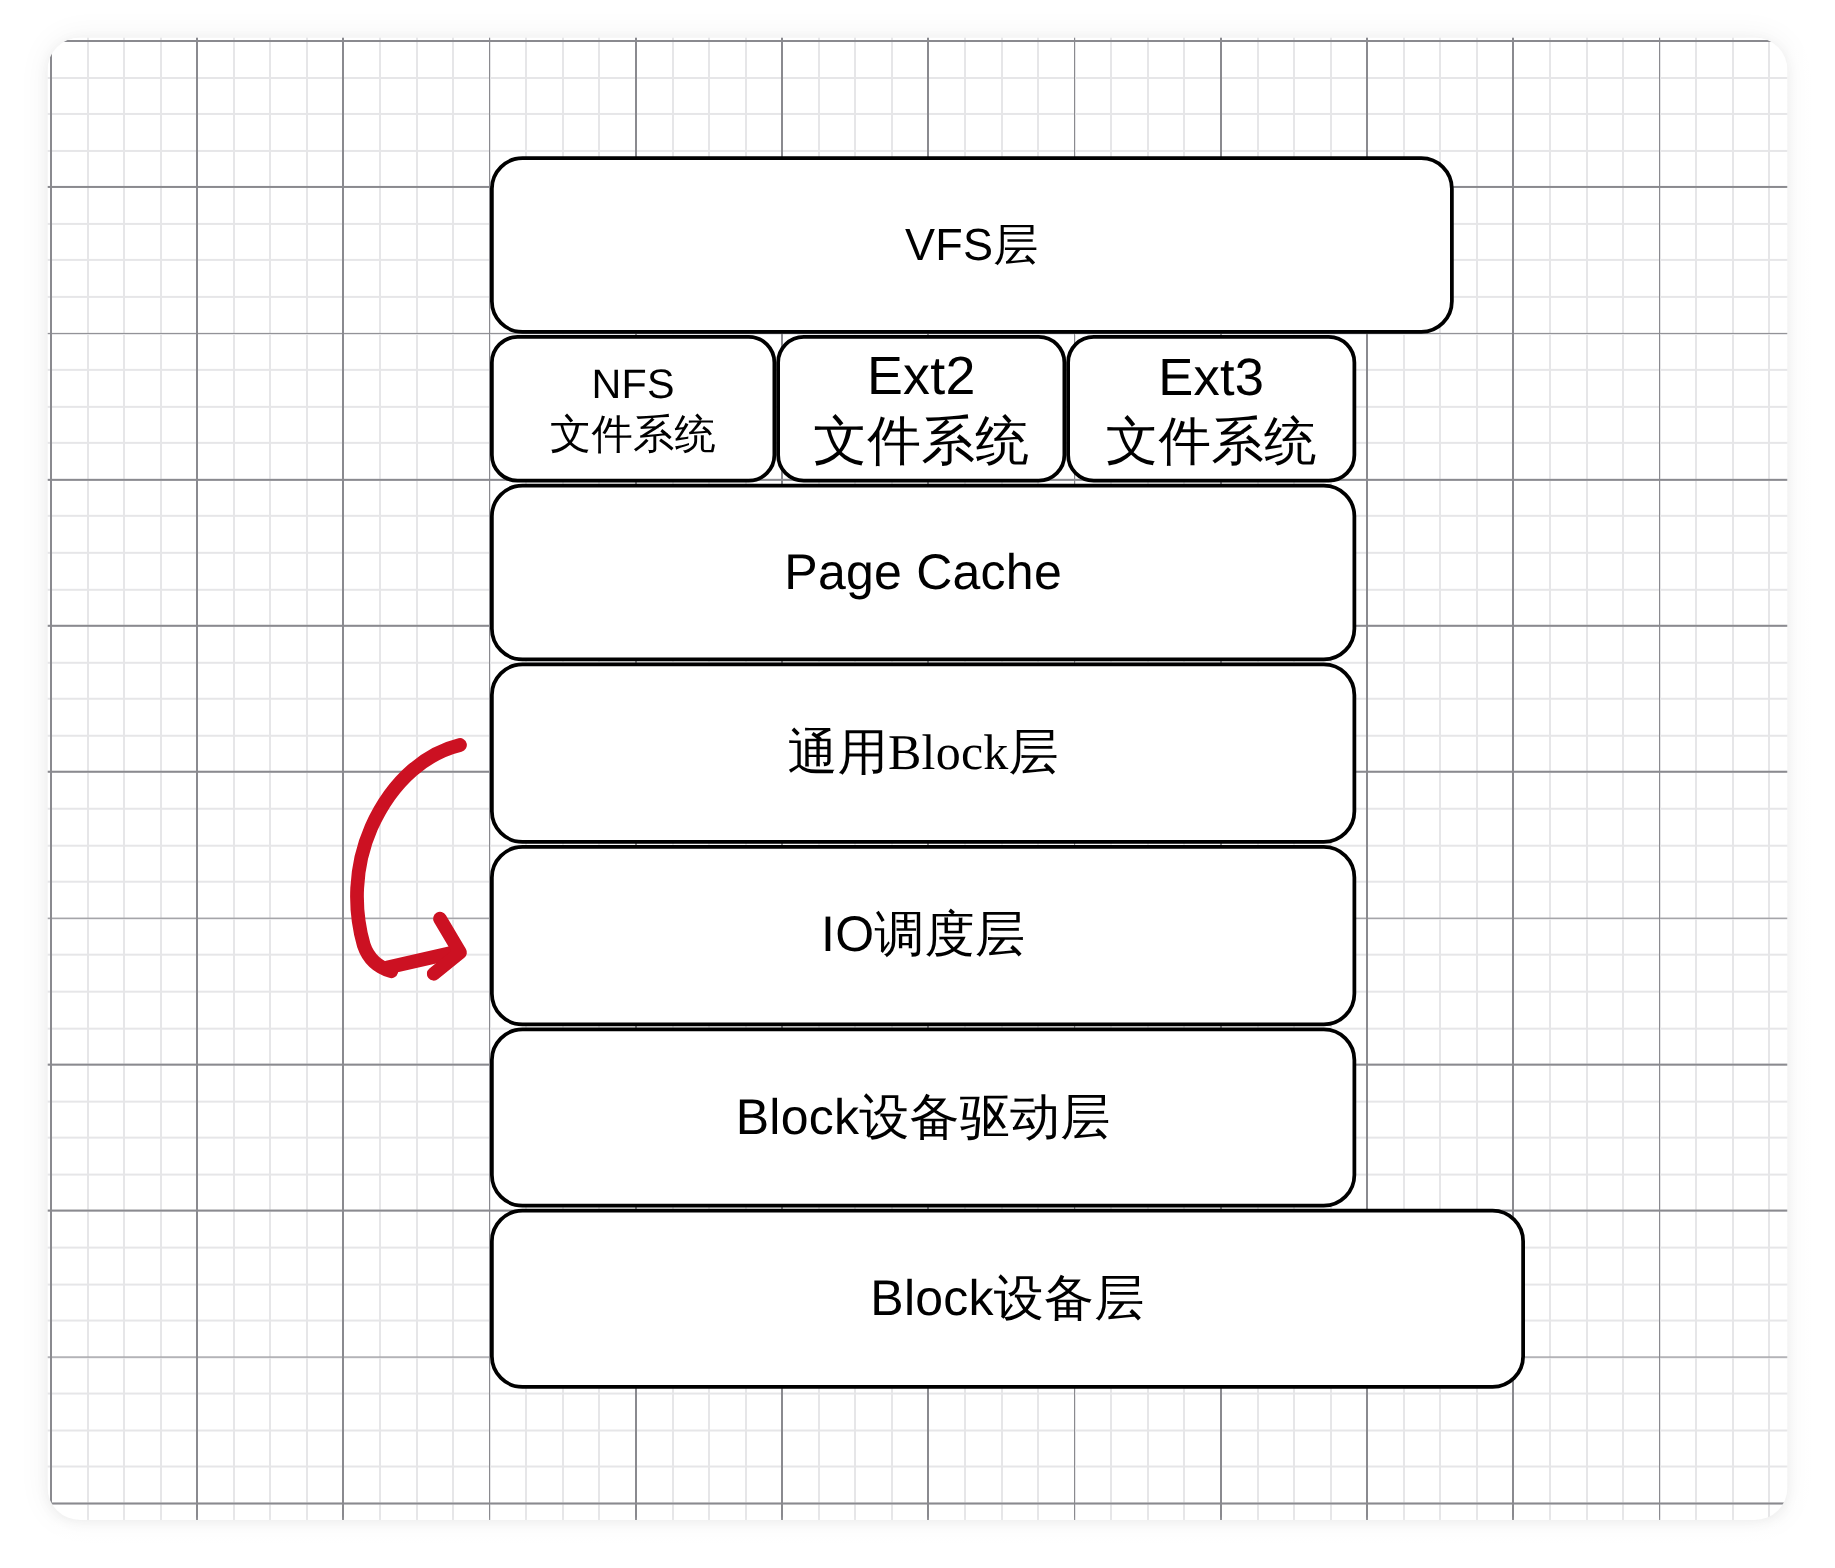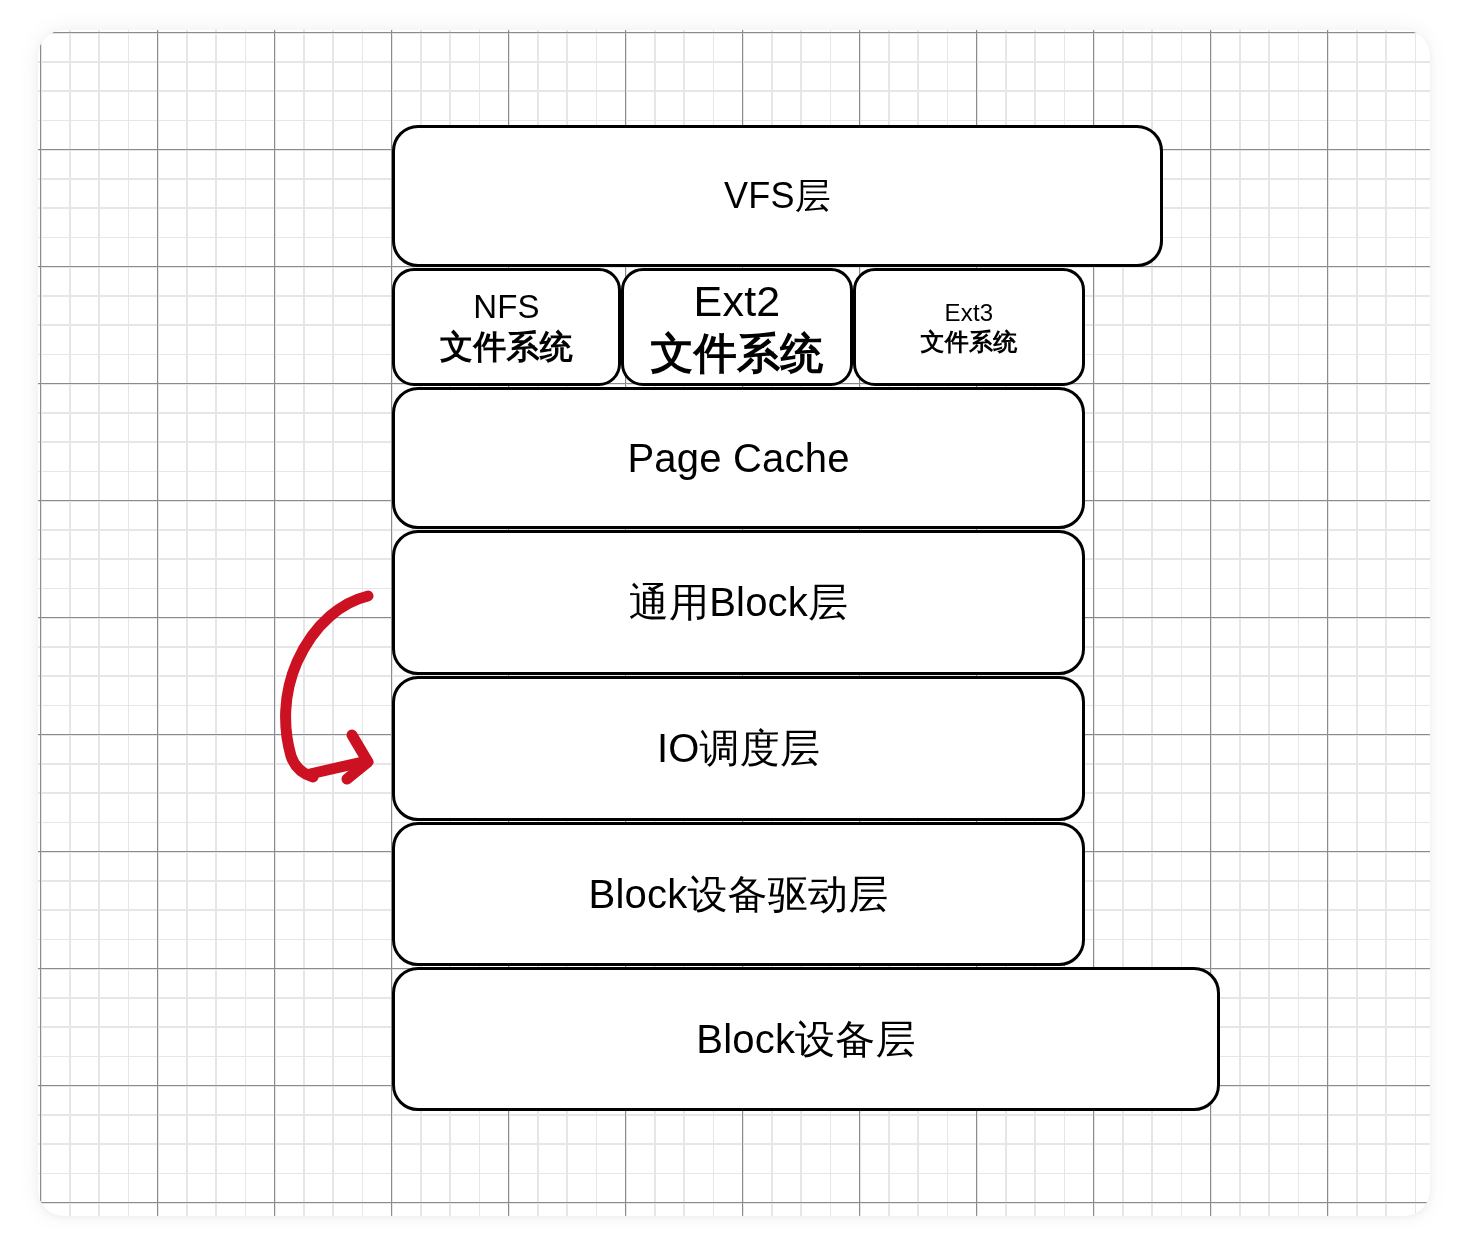--- a/index.html
+++ b/index.html
@@ -77,21 +77,20 @@
     align-items: center;
     justify-content: center;
     text-align: center;
     color: #000000;
     font-size: 40px;
     line-height: 1.22;
     letter-spacing: 0.2px;
   }
   .box .line2 {
     display: block;
-    font-weight: bold;
   }
 
   
   .annot {
     position: absolute;
     left: 255px;
     top: 570px;
     width: 160px;
     height: 230px;
     pointer-events: none;
@@ -111,30 +110,30 @@
   <div class="box" style="left:392px; top:268px; width:229px; height:118px; font-size:33px; border-radius:22px;">
     <span>NFS</span>
     <span class="line2">文件系统</span>
   </div>
 
   <div class="box" style="left:621px; top:268px; width:232px; height:118px; font-size:43px; border-radius:22px;">
     <span>Ext2</span>
     <span class="line2">文件系统</span>
   </div>
 
-  <div class="box" style="left:853px; top:268px; width:232px; height:118px; font-size:24px; border-radius:22px;">
+  <div class="box" style="left:853px; top:268px; width:232px; height:118px; font-size:42px; border-radius:22px;">
     <span>Ext3</span>
     <span class="line2">文件系统</span>
   </div>
 
   <div class="box" style="left:392px; top:387px; width:693px; height:142px;">
     <span>Page Cache</span>
   </div>
 
-  <div class="box" style="left:392px; top:530px; width:693px; height:145px;">
+  <div class="box" style="left:392px; top:530px; width:693px; height:145px;font-family:Liberation Serif, serif;">
     <span>通用Block层</span>
   </div>
 
   <div class="box" style="left:392px; top:822px; width:693px; height:144px;">
     <span>Block设备驱动层</span>
   </div>
 
   <div class="box" style="left:392px; top:676px; width:693px; height:145px;">
     <span>IO调度层</span>
   </div>

